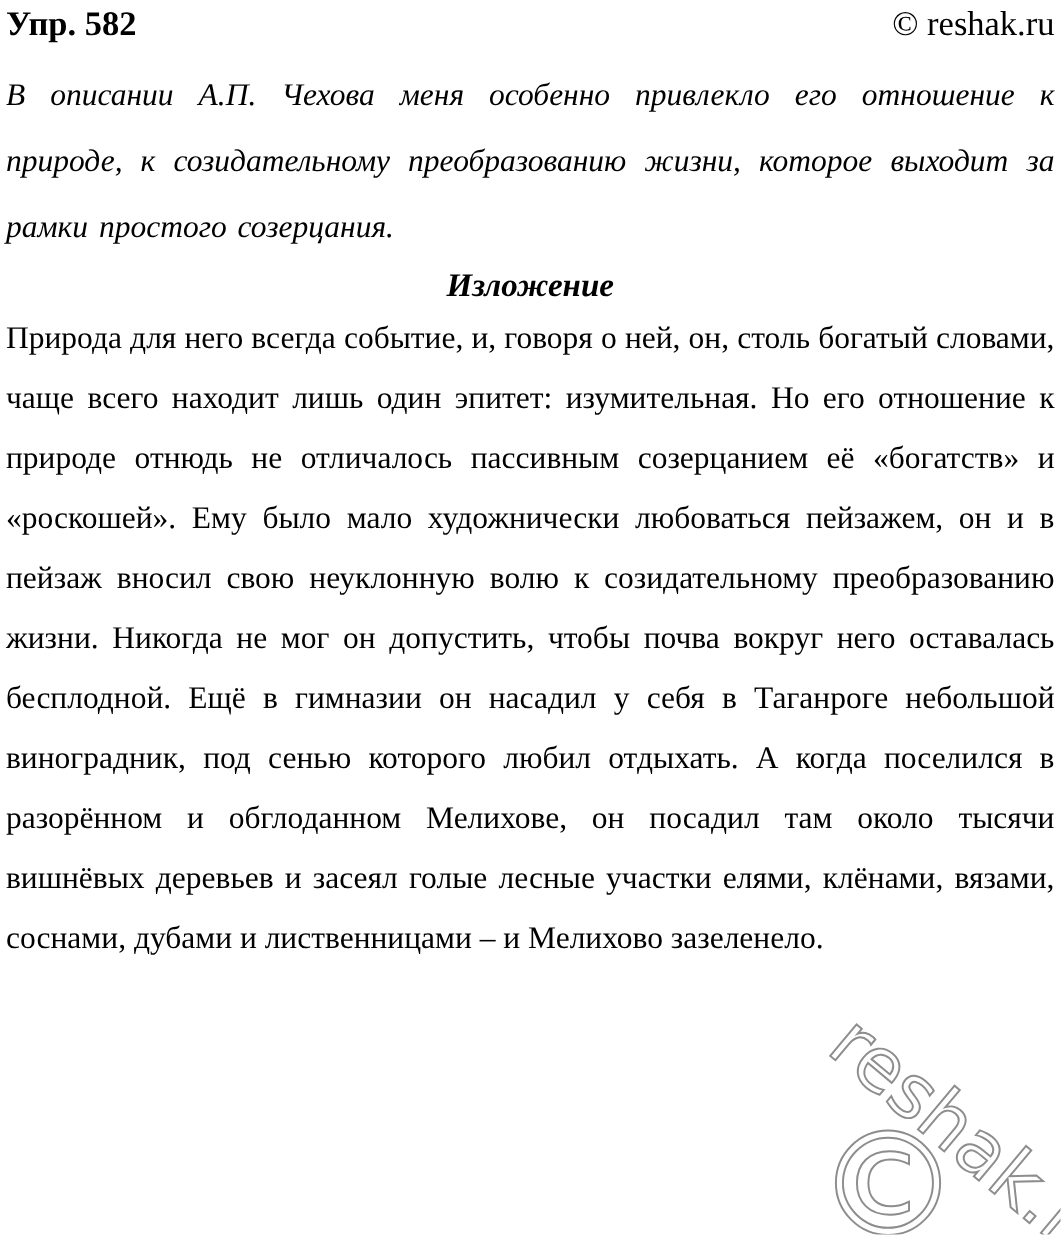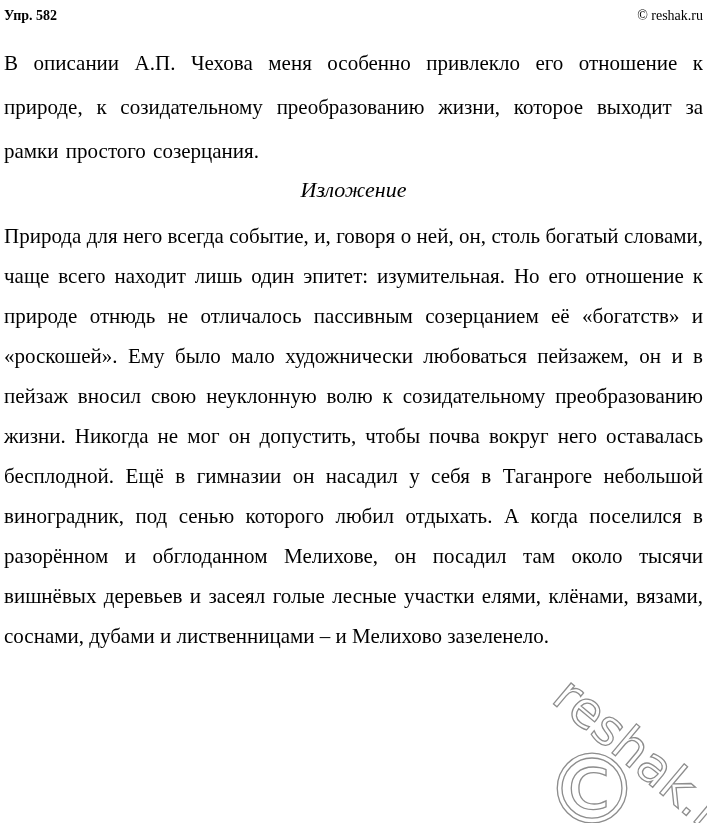--- a/index.html
+++ b/index.html
@@ -13,52 +13,53 @@
     position: relative;
   }
   .page {
     padding: 3px 4px 0 4px;
     position: relative;
   }
   .header {
     display: flex;
     justify-content: space-between;
     align-items: baseline;
-    font-size: 14px;
+    font-size: 23px;
     line-height: 26px;
   }
   .exercise {
     font-weight: bold;
   }
   .copyright {
     font-weight: normal;
     text-align: right;
   }
   .intro {
     margin: 12px 0 0 0;
+    font-style: italic;
     font-size: 21px;
     line-height: 44px;
     text-align: justify;
     word-spacing: 2px;
   }
   .heading {
     margin: 2px 0 0 0;
     font-size: 22px;
     line-height: 30px;
-    font-weight: normal;
+    font-weight: bold;
     font-style: italic;
     text-align: center;
   }
   .para {
     font-size: 21px;
     line-height: 40px;
     text-align: justify;
     margin: 0;
   }
-  .para1 { margin-top: 11px; }
+  .para1 { margin-top: 0; }
   .para2 { margin-top: 10px; }
   .watermark {
     position: absolute;
     left: 520px;
     top: 645px;
     pointer-events: none;
   }
   .watermark text {
     font-family: "DejaVu Sans", sans-serif;
   }

